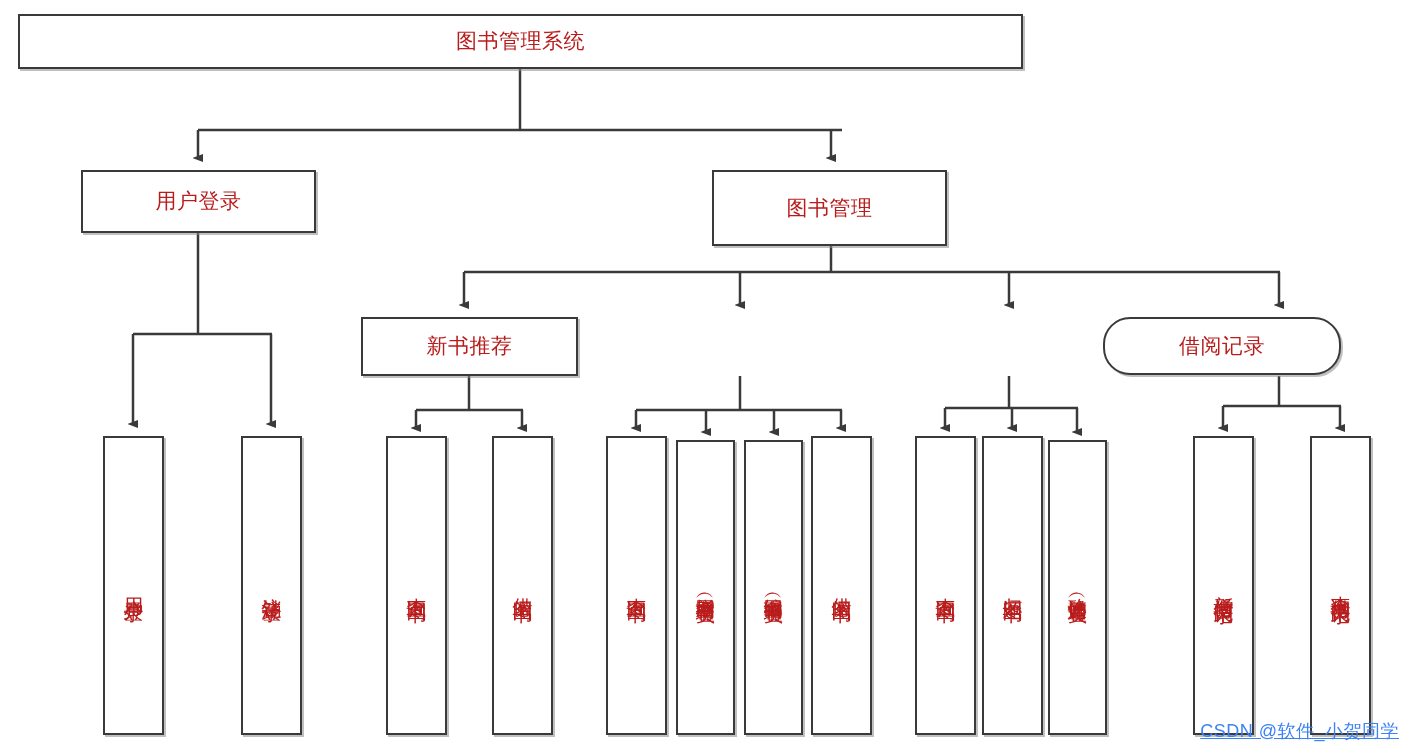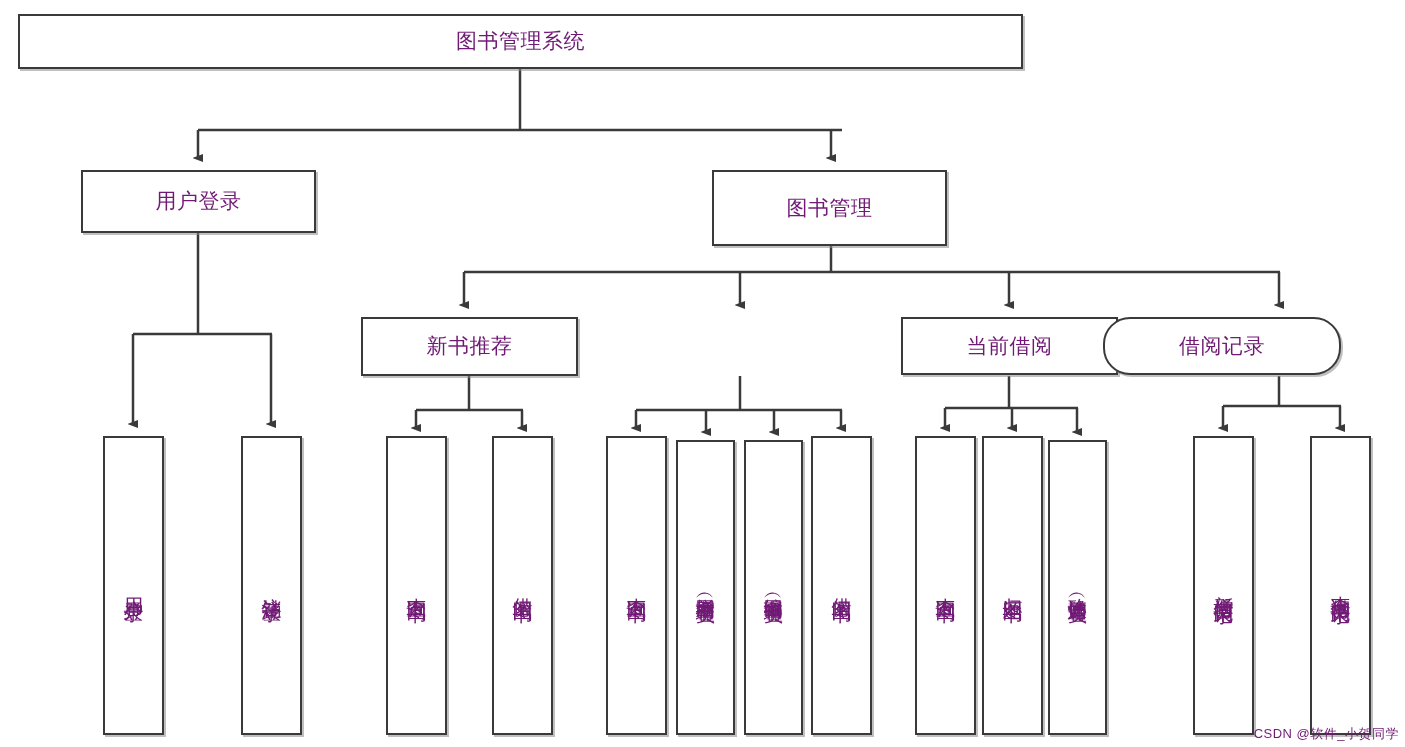--- a/index.html
+++ b/index.html
@@ -33,21 +33,21 @@
     border: 2.5px solid #3a3a3a;
     box-shadow: 2px 2px 0 0 rgba(140,140,140,0.55);
     display: flex;
     align-items: center;
     justify-content: center;
     text-align: center;
   }
   .node .label {
     font-size: 21px;
     line-height: 1.15;
-    color: #701a75;
+    color: #b91c1c;
     letter-spacing: 0.5px;
     white-space: nowrap;
   }
   .node.leaf {
     align-items: center;
     justify-content: center;
   }
   .node.leaf .label {
     writing-mode: vertical-rl;
     text-orientation: upright;
@@ -58,25 +58,26 @@
     max-height: 100%;
   }
   .node.leaf.narrow .label {
     font-size: 19px;
     letter-spacing: 1px;
   }
   #watermark {
     position: absolute;
     right: 6px;
     bottom: 4px;
-    font-size: 13px;
-    color: #701a75;
+    font-size: 18px;
+    color: #3b82f6;
     letter-spacing: 0.5px;
     white-space: nowrap;
     user-select: none;
+    text-decoration: underline;
   }
 </style>
 </head>
 <body>
 
 <div id="canvas">
 
   <svg class="edges" viewBox="0 0 1405 747">
     <defs>
       <marker id="arrow" markerWidth="10" markerHeight="10" refX="5" refY="5" orient="auto" markerUnits="userSpaceOnUse">
@@ -134,23 +135,20 @@
   <div class="node" style="left:81px; top:170px; width:235px; height:63px;">
     <span class="label">用户登录</span>
   </div>
   <div class="node" style="left:712px; top:170px; width:235px; height:76px;">
     <span class="label">图书管理</span>
   </div>
 
   <div class="node" style="left:361px; top:317px; width:217px; height:59px;">
     <span class="label">新书推荐</span>
   </div>
-  <div class="node" style="left:901px; top:317px; width:217px; height:58px;">
-    <span class="label">当前借阅</span>
-  </div>
   <div class="node" style="left:1103px; top:317px; width:238px; height:58px;border-radius:27px;">
     <span class="label">借阅记录</span>
   </div>
 
   <div class="node leaf" style="left:103px; top:436px; width:61px; height:299px;">
     <span class="label">用户登录</span>
   </div>
   <div class="node leaf" style="left:241px; top:436px; width:61px; height:299px;">
     <span class="label">注销登录</span>
   </div>

